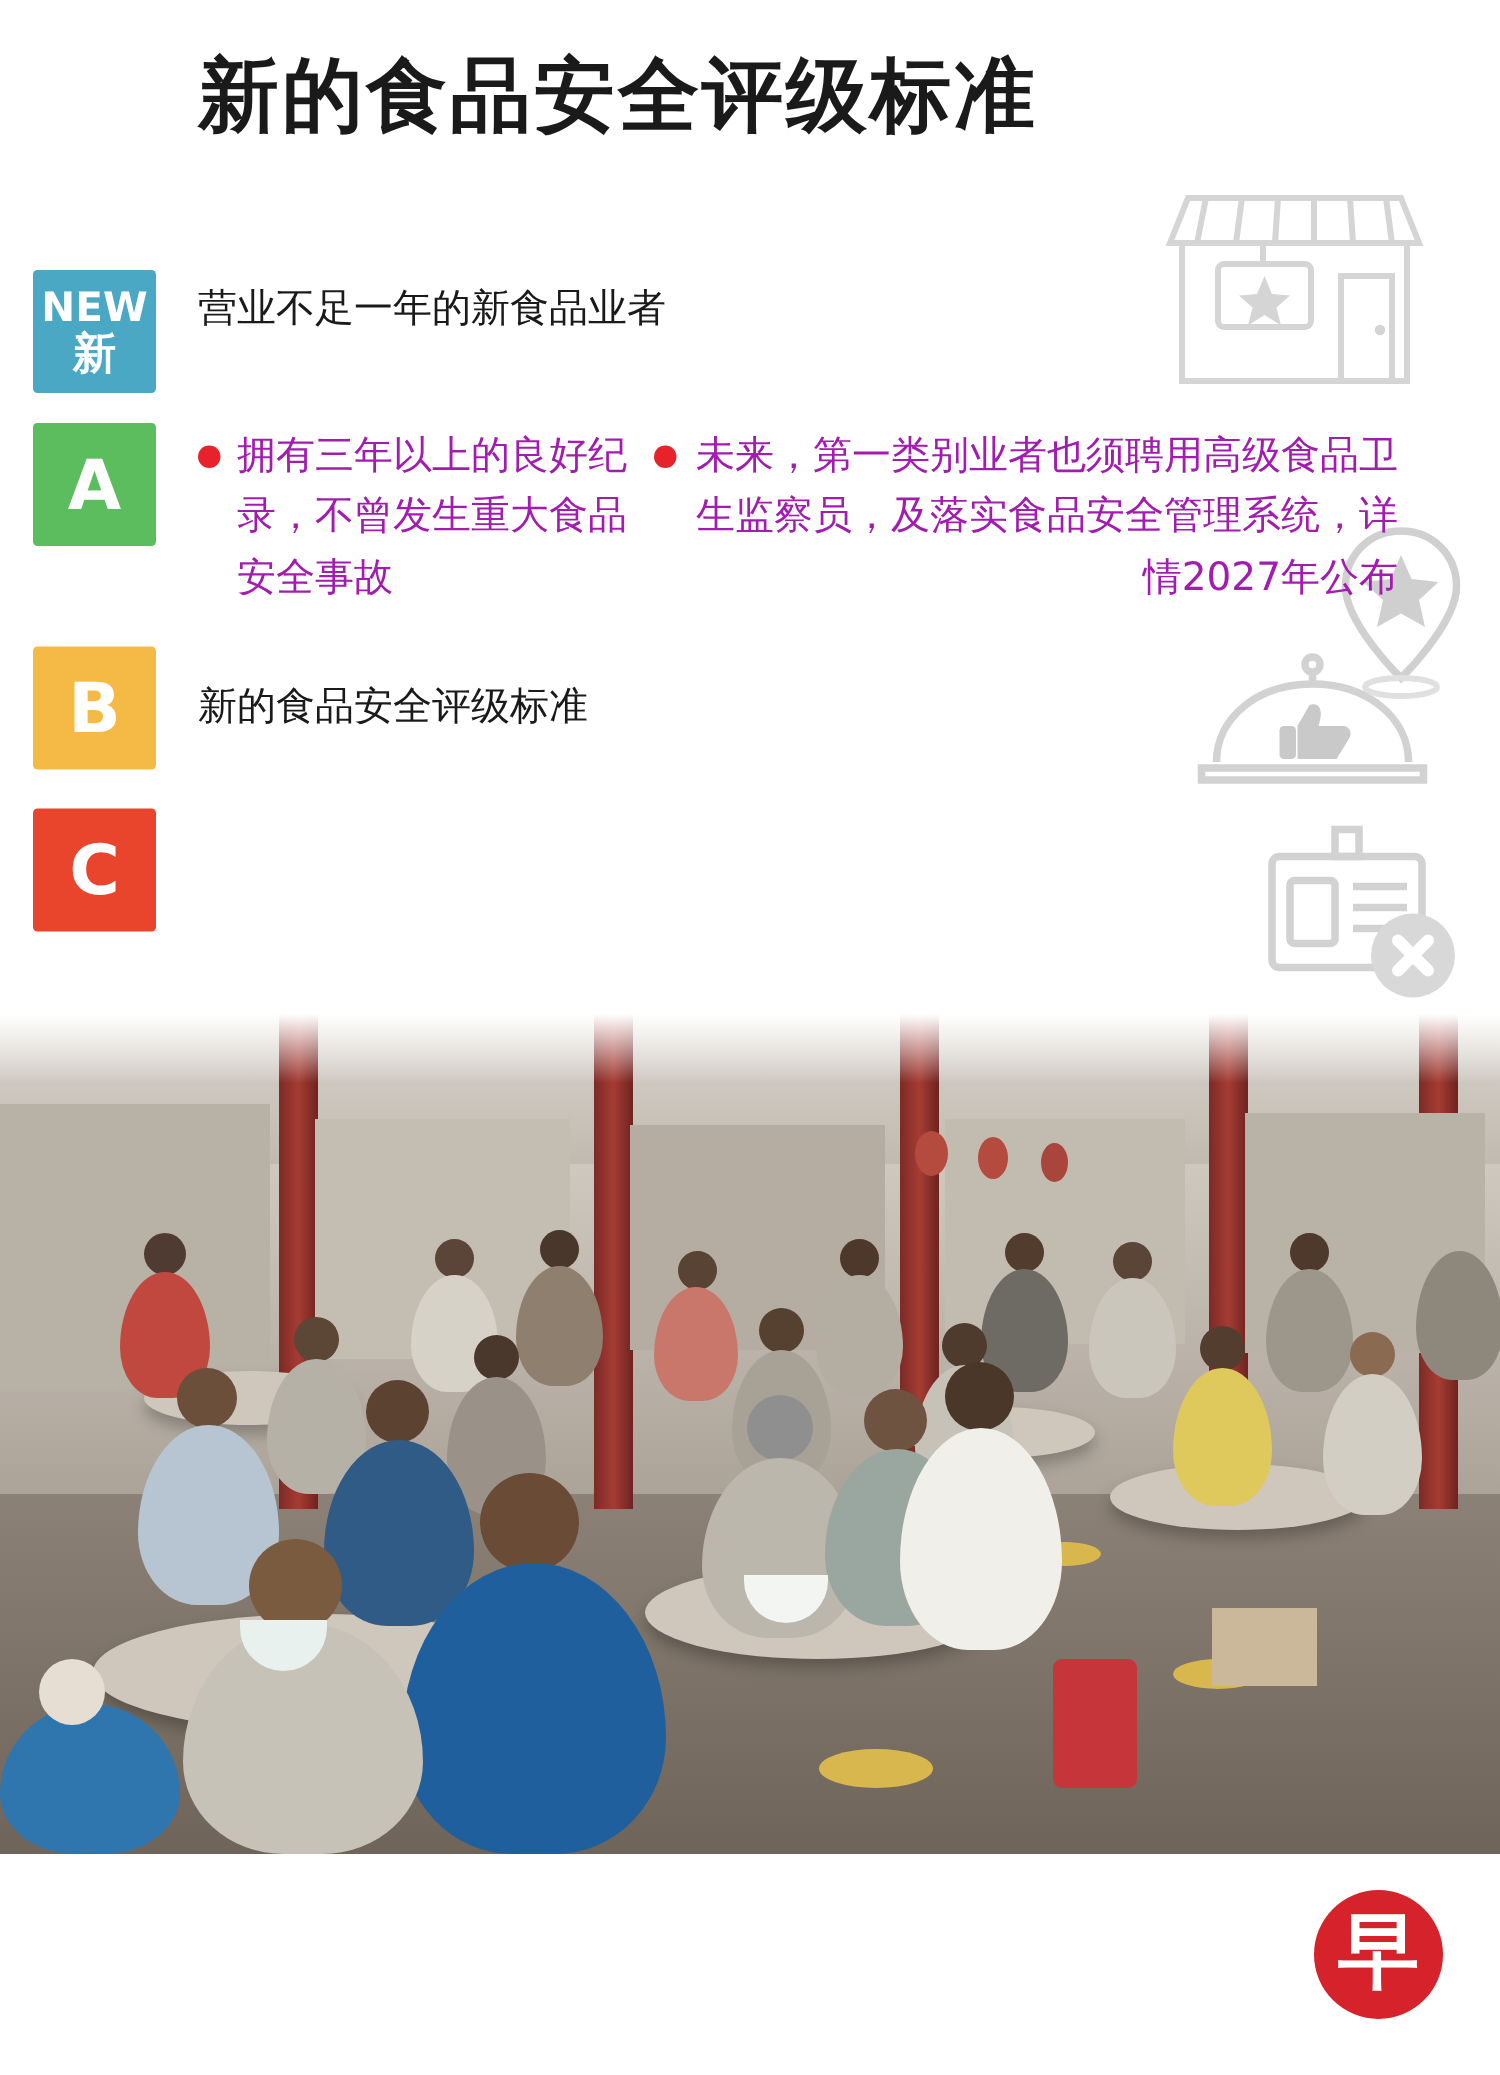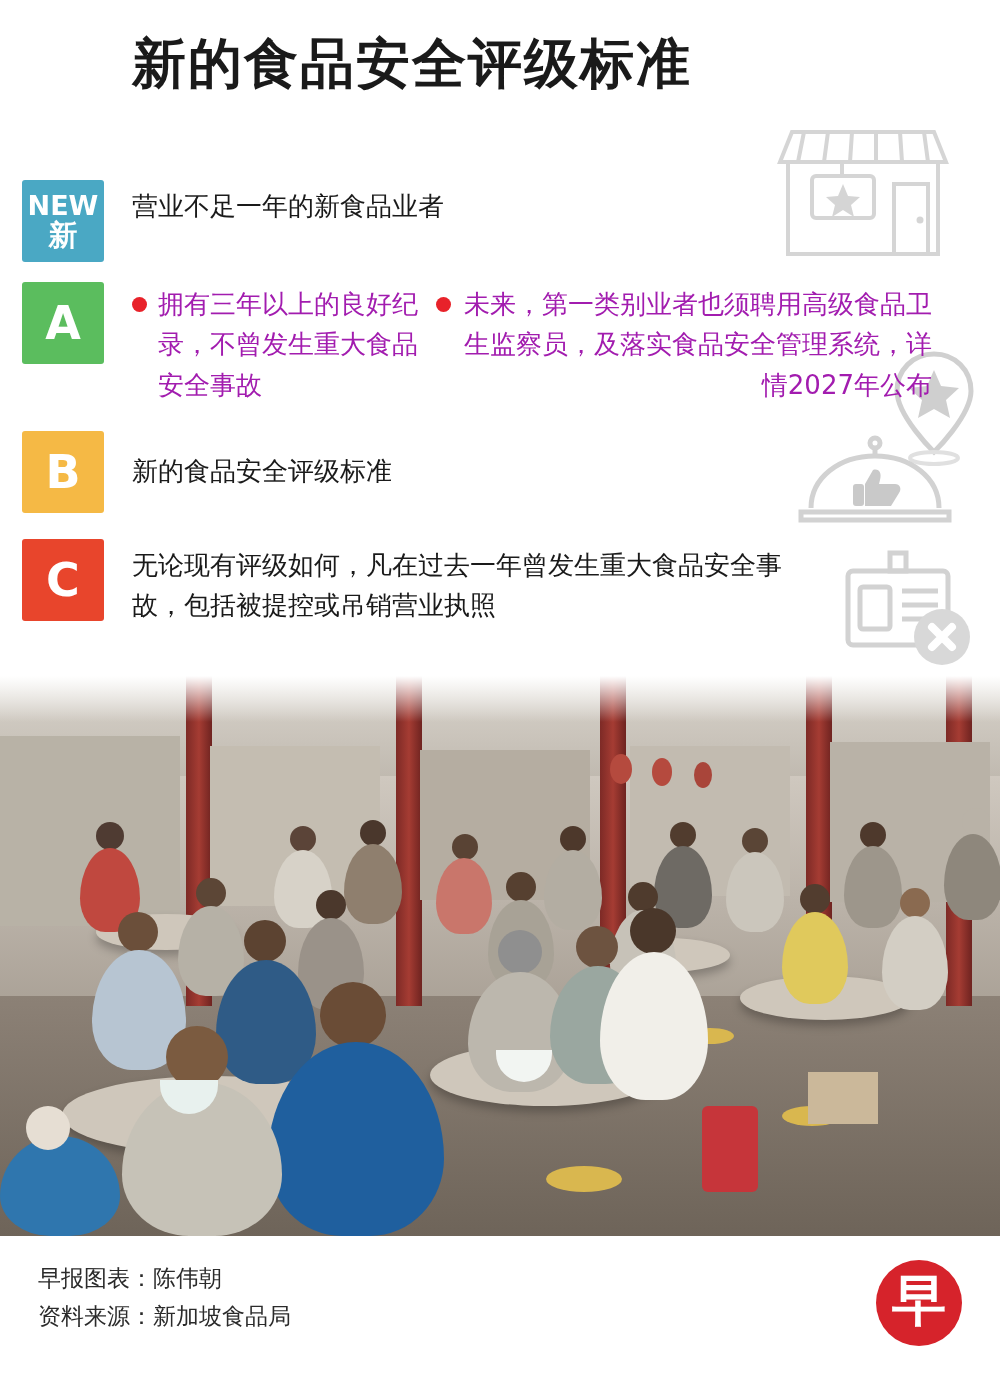--- a/index.html
+++ b/index.html
@@ -294,21 +294,20 @@
       <div class="badge" style="background:#f5b945;">
         <span class="letter">B</span>
       </div>
       <div class="row-text" style="padding-top:20px;">新的食品安全评级标准</div>
     </div>
 
     <div class="row">
       <div class="badge" style="background:#e8452c;">
         <span class="letter">C</span>
       </div>
-      <div class="row-text" style="max-width:660px;">无论现有评级如何，凡在过去一年曾发生重大食品安全事故，包括被提控或吊销营业执照</div>
     </div>
 
   </div>
 
   <div class="photo">
     <div class="photo-inner">
       <div class="ph-ceiling"></div>
       <div class="ph-back"></div>
       <div class="ph-floor"></div>
 
@@ -411,22 +410,18 @@
       <div style="position:absolute;top:396px;left:808px;width:70px;height:52px;background:#cbb89a;"></div>
 
       <div style="position:absolute;top:404px;left:160px;width:58px;height:34px;border-radius:0 0 30px 30px;background:#e8f1ee;"></div>
       <div style="position:absolute;top:374px;left:496px;width:56px;height:32px;border-radius:0 0 28px 28px;background:#f2f5f2;"></div>
 
       <div class="ph-blur-top"></div>
     </div>
   </div>
 
   <div class="footer">
-    <div class="footer-text">
-      <div>早报图表：陈伟朝</div>
-      <div>资料来源：新加坡食品局</div>
-    </div>
     <div class="logo">
       <span class="glyph">早</span>
     </div>
   </div>
 
 </div>
 
 </body></html>

